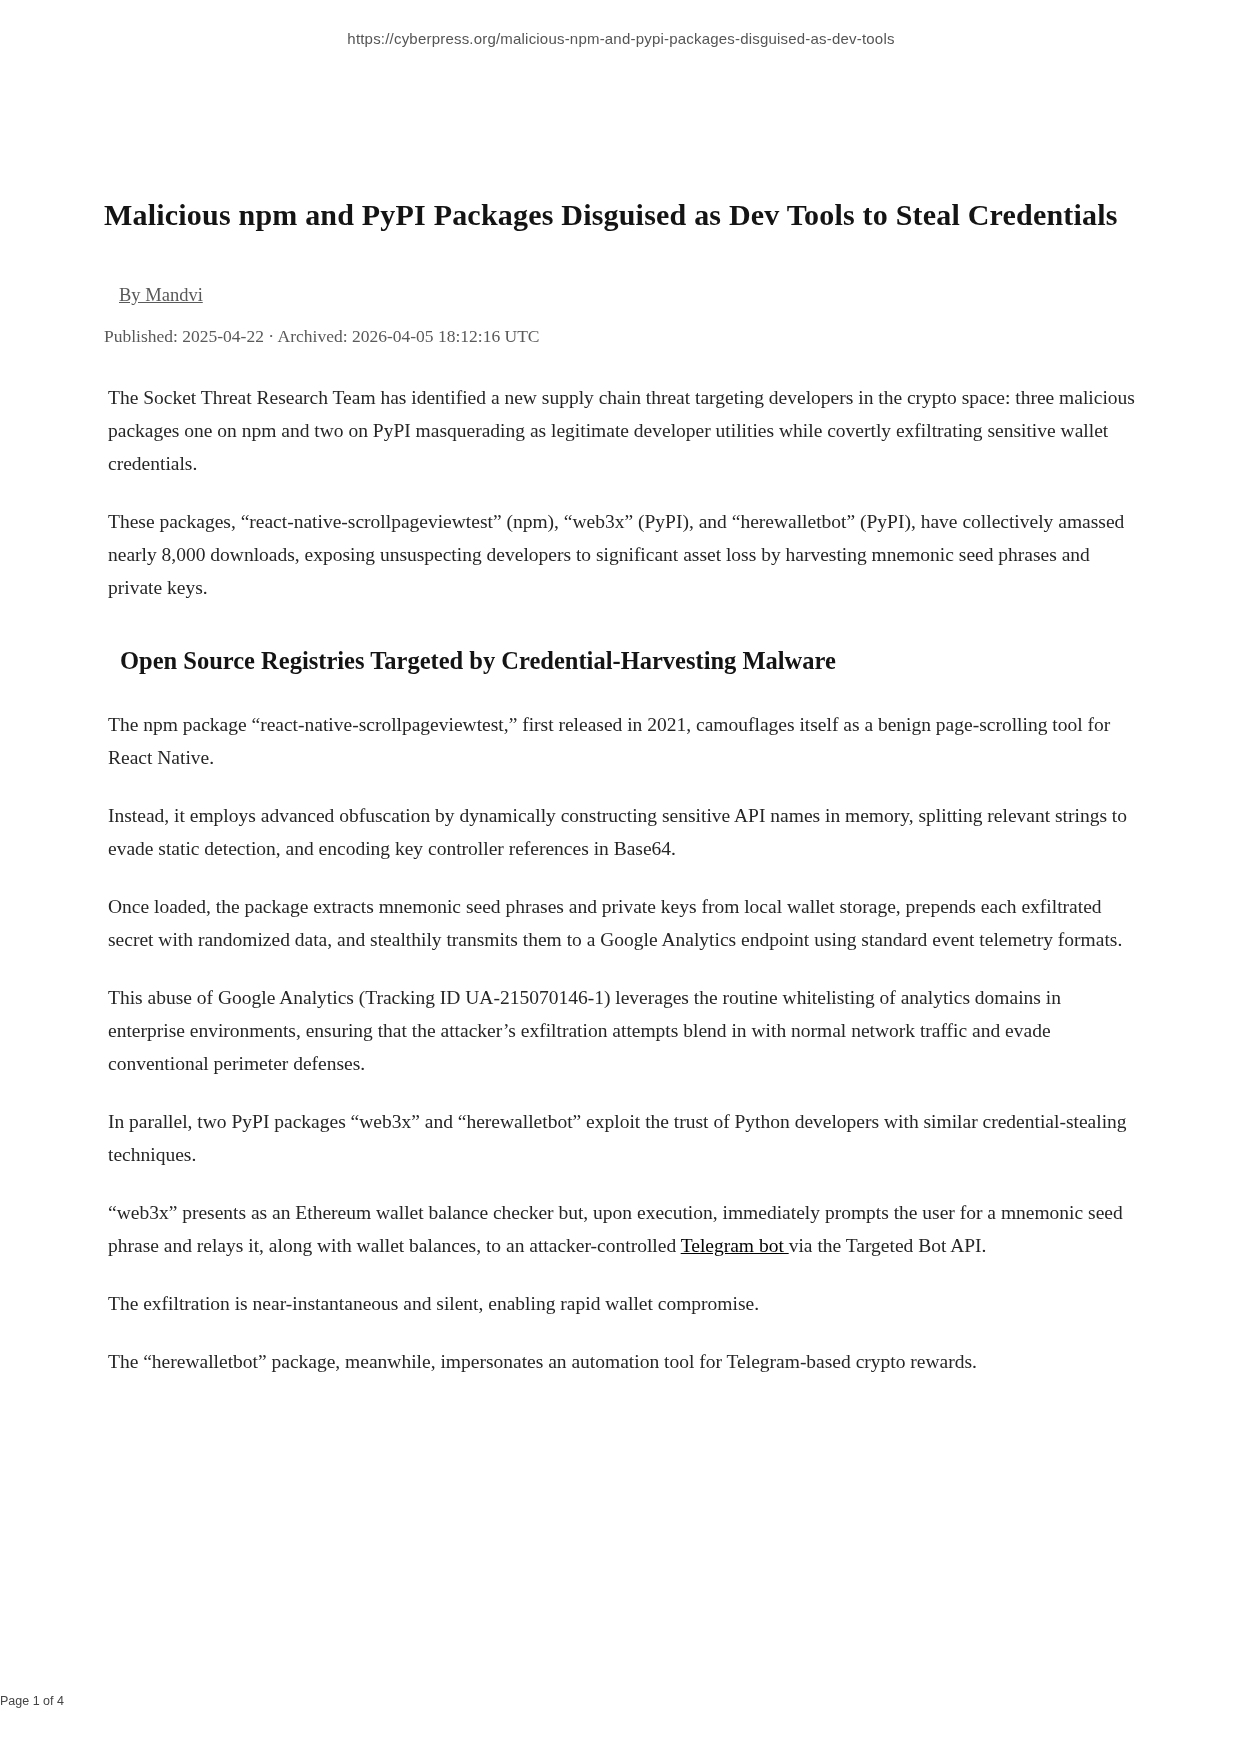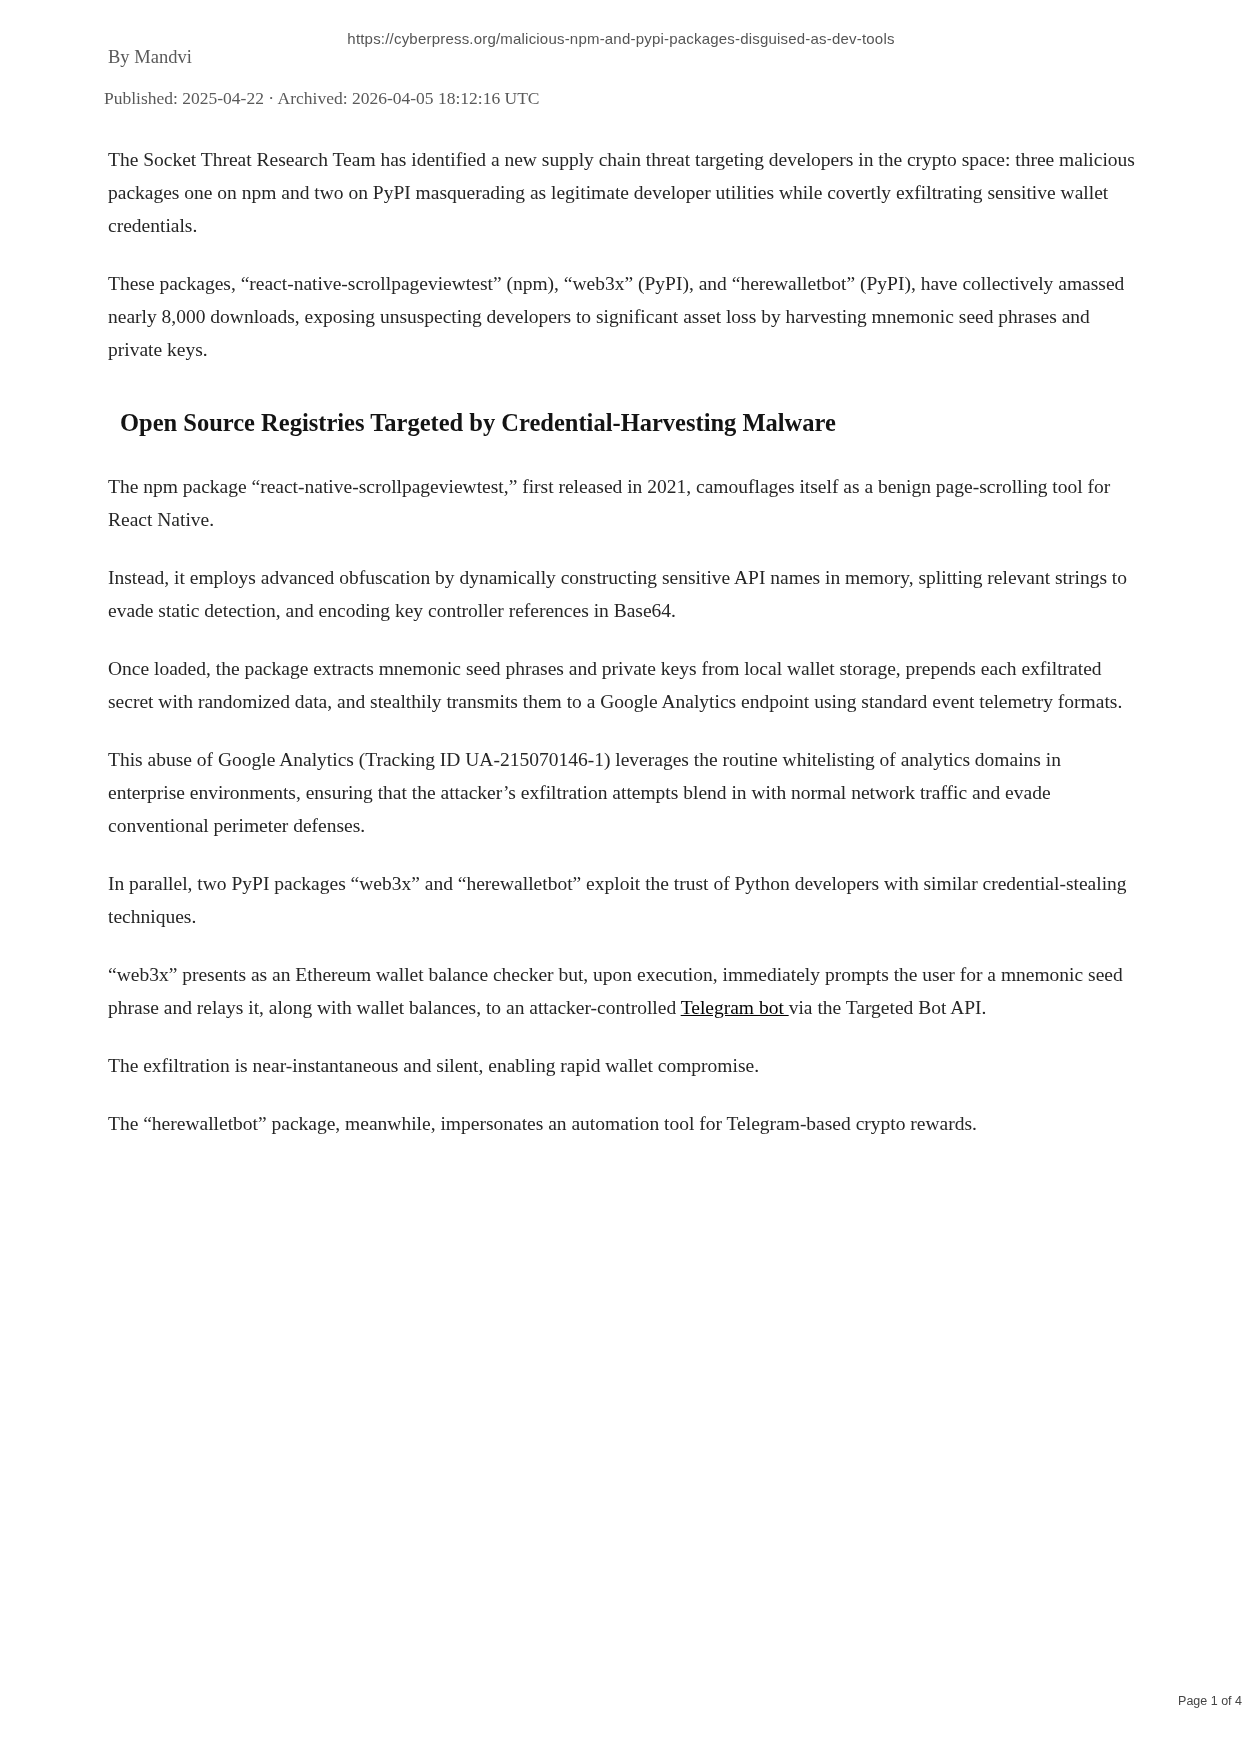--- a/index.html
+++ b/index.html
@@ -28,23 +28,24 @@
   }
   h1.title {
     margin: 142px 0 44px 0;
     font-size: 30px;
     line-height: 1.73;
     font-weight: bold;
     color: #141414;
     letter-spacing: 0.2px;
   }
   .byline {
-    margin: 0 0 20px 4px;
+    margin: 0 0 20px 15px;
     font-size: 18.5px;
     color: #595959;
+    text-decoration: underline;
   }
   .publine {
     margin: 0 0 34px 0;
     font-size: 17.5px;
     color: #595959;
   }
   p.body-para {
     margin: 0 0 25px 4px;
     font-size: 19.5px;
     line-height: 33px;
@@ -59,33 +60,34 @@
   }
   a.inline-link {
     color: #000000;
     text-decoration: underline;
   }
   .print-footer {
     position: absolute;
     left: 0;
     right: 0;
     top: 1694px;
-    text-align: right;
+    text-align: left;
     font-family: "Liberation Sans", sans-serif;
     font-size: 12.5px;
     color: #444444;
   }
 </style>
 </head>
 <body>
 
 <div class="print-header">https://cyberpress.org/malicious-npm-and-pypi-packages-disguised-as-dev-tools</div>
 
 <div class="article">
 
+  <h1 class="title">Malicious npm and PyPI Packages Disguised as Dev Tools to Steal Credentials</h1>
 
   <div class="byline">By Mandvi</div>
 
   <div class="publine">Published: 2025-04-22 · Archived: 2026-04-05 18:12:16 UTC</div>
 
   <p class="body-para">The Socket Threat Research Team has identified a new supply chain threat targeting developers in the crypto space: three malicious packages one on npm and two on PyPI masquerading as legitimate developer utilities while covertly exfiltrating sensitive wallet credentials.</p>
 
   <p class="body-para">These packages, “react-native-scrollpageviewtest” (npm), “web3x” (PyPI), and “herewalletbot” (PyPI), have collectively amassed nearly 8,000 downloads, exposing unsuspecting developers to significant asset loss by harvesting mnemonic seed phrases and private keys.</p>
 
   <h2 class="section-heading">Open Source Registries Targeted by Credential-Harvesting Malware</h2>

